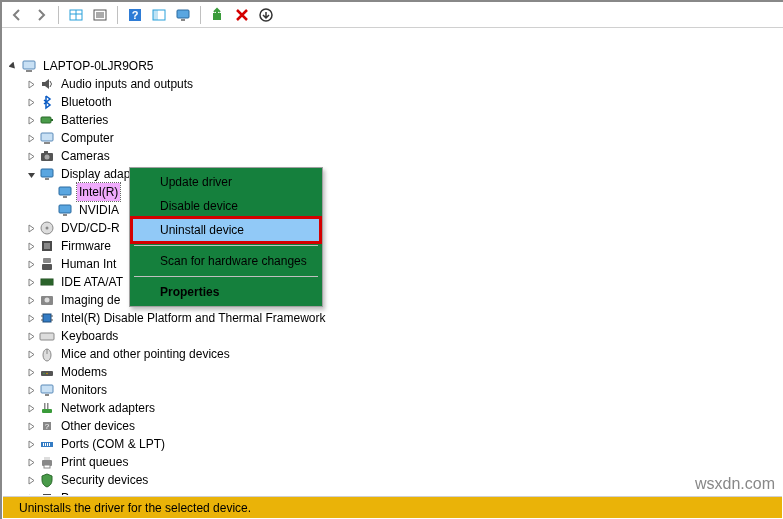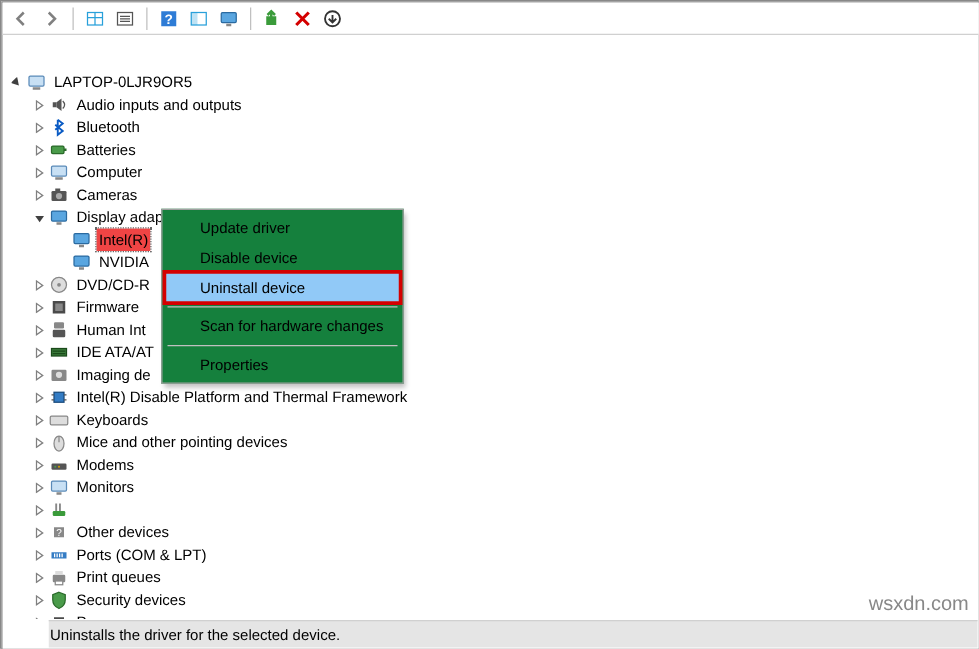--- a/index.html
+++ b/index.html
@@ -58,21 +58,21 @@
   }
   .arrow svg { width:9px; height:9px; }
   .arrow.none { visibility:hidden; }
   .ico {
     width:16px; height:16px; margin-right:4px; flex-shrink:0;
     display:flex; align-items:center; justify-content:center;
   }
   .ico svg { width:16px; height:16px; }
   .label { padding: 0 2px; }
   .selected .label {
-    background: #ef4444;
+    background: #f0abfc;
     outline:1px dotted #666;
   }
   .lvl0 { padding-left: 4px; }
   .lvl1 { padding-left: 22px; }
   .lvl2 { padding-left: 40px; }
   
   .ctx-menu {
     position: absolute;
     left: 127px; top: 165px;
     width: 194px;
@@ -84,36 +84,35 @@
   }
   .ctx-item {
     height: 24px;
     display:flex; align-items:center;
     padding: 0 8px 0 28px;
     font-size: 12px;
     position:relative;
   }
   .ctx-item.hover { background:#91c9f7; }
   .ctx-sep { height:1px; background:#c0c0c0; margin:3px 2px; }
-  .ctx-item.bold { font-weight:normal;align-items:center; }
+  .ctx-item.bold { font-weight:bold;align-items:center; }
   .ctx-highlight {
     position:absolute; left:-2px; right:-2px; top:-2px; bottom:-2px;
     border: 3px solid #d40000;
     pointer-events:none;
   }
   
   .statusbar {
     position:absolute; left:1px; right:1px; bottom:1px;
     height:22px;
     border-top:1px solid #d0d0d0;
-    background:#e5e5e5;
+    background:#eab308;
     display:flex; align-items:center;
-    padding:0 1px;
+    padding:0 16px;
     font-size:12px;
-    margin-left:36px;
   }
   .watermark {
     position:absolute; right:8px; bottom:26px;
     font-size:16px; color:#888;
     z-index:5;
   }
   
   .tree-container::-webkit-scrollbar { width:17px; }
   .tree-container::-webkit-scrollbar-track { background:#f0f0f0; }
   .tree-container::-webkit-scrollbar-thumb { background:#c2c2c2; border:1px solid #a0a0a0; }
@@ -463,20 +462,21 @@
             <path d="M2 1 L7 4.5 L2 8 Z" fill="none" stroke="#808080"></path>
           </svg>
         </span>
         <span class="ico">
           <svg viewBox="0 0 16 16">
             <rect x="3" y="9" width="10" height="4" rx="1" fill="#3a9b3a"></rect>
             <rect x="5" y="3" width="1.5" height="6" fill="#888"></rect>
             <rect x="8" y="3" width="1.5" height="6" fill="#888"></rect>
           </svg>
         </span>
+        <span class="label">Network adapters</span>
       </div>
       <div class="node lvl1">
         <span class="arrow">
           <svg viewBox="0 0 9 9">
             <path d="M2 1 L7 4.5 L2 8 Z" fill="none" stroke="#808080"></path>
           </svg>
         </span>
         <span class="ico">
           <svg viewBox="0 0 16 16">
             <rect x="4" y="4" width="8" height="8" fill="#888"></rect>

